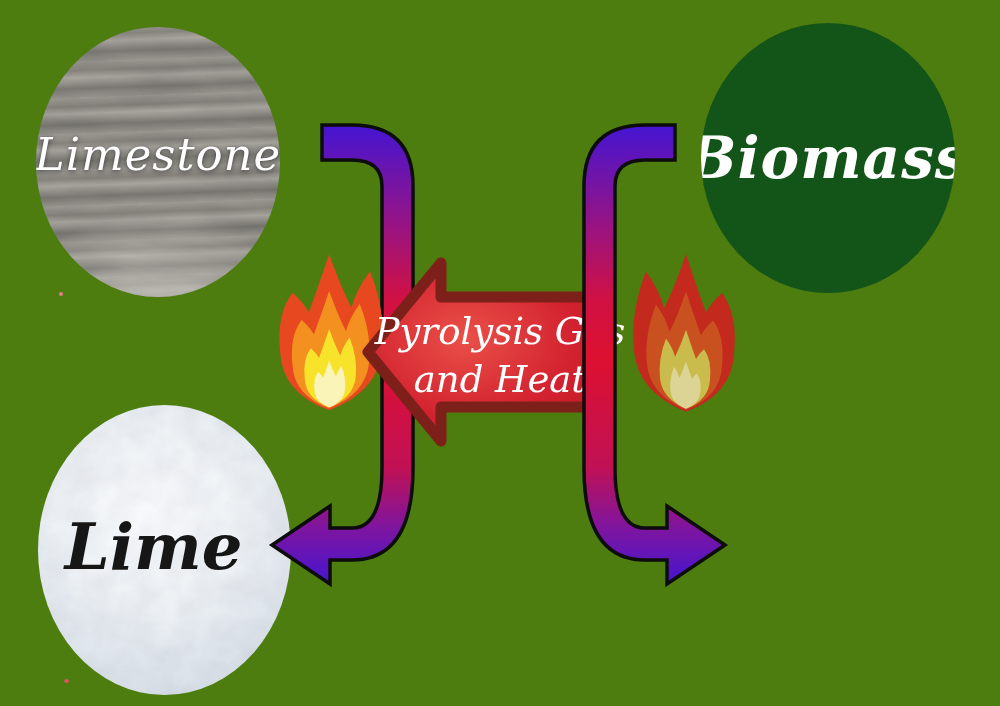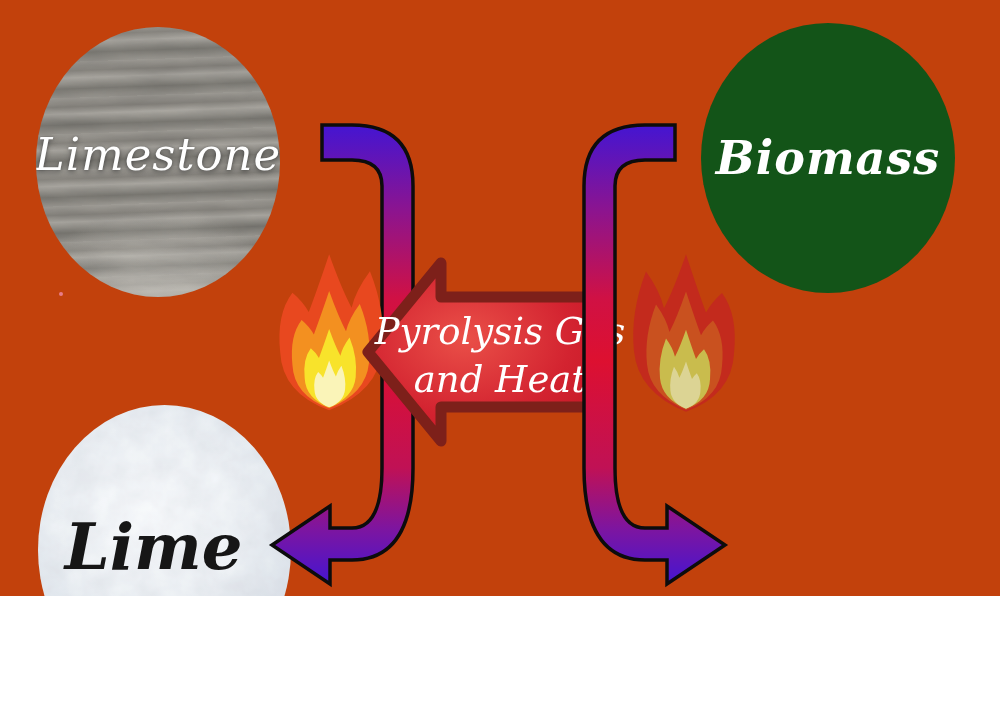--- a/index.html
+++ b/index.html
@@ -1,17 +1,17 @@
 <!DOCTYPE html>
 <html><head>
 <meta charset="utf-8">
 <style>
   html,body{margin:0;padding:0;background:#ffffff;}
   .canvas{
-    position:relative;width:1000px;height:596px;background:#c2410c;overflow:hidden;
+    position:relative;width:1000px;height:706px;background:#4d7c0f;overflow:hidden;
     font-family:"DejaVu Serif", serif;
   }
   
   .node{
     position:absolute;border-radius:50%;overflow:hidden;
     display:flex;align-items:center;justify-content:center;
   }
   .node .tex{position:absolute;inset:0;width:100%;height:100%;mix-blend-mode:multiply;}
   .node-label{
     position:relative;z-index:3;font-style:italic;text-align:center;line-height:1;
@@ -22,21 +22,21 @@
       radial-gradient(120% 95% at 50% 112%, rgba(214,211,206,.95) 0%, rgba(214,211,206,0) 48%),
       repeating-linear-gradient(178deg,#a8a5a0 0px,#8f8c87 9px,#b3b0ab 16px,#82807b 27px,#a29f9a 36px),
       #9a9792;
   }
   #limestone-node .tex{opacity:.62;}
   #limestone-node .node-label{
     color:#ffffff;font-size:45px;font-weight:normal;letter-spacing:1px;
     margin-bottom:16px;text-shadow:0 2px 5px rgba(35,35,35,.55), 0 0 2px rgba(60,60,60,.4);
   }
   #biomass-node{left:701px;top:23px;width:254px;height:270px;background:#135418;}
-  #biomass-node .node-label{color:#ffffff;font-size:46px;font-weight:bold;letter-spacing:1px;}
+  #biomass-node .node-label{color:#ffffff;font-size:58px;font-weight:bold;letter-spacing:1px;}
   #lime-node{left:38px;top:405px;width:253px;height:290px;
     background:radial-gradient(95% 80% at 45% 38%, #ffffff 0%, #f3f5f7 40%, #dfe5eb 75%, #c9d1da 100%);
   }
   #lime-node .tex{opacity:.85;}
   #lime-node .node-label{color:#161616;font-size:64px;font-weight:bold;margin-bottom:6px;margin-right:22px;}
   #biochar-node{left:705px;top:405px;width:248px;height:275px;background:#0a0a0a;}
   #biochar-node .node-label{color:#ffffff;font-size:48px;font-weight:bold;}
   
   #flow-overlay{position:absolute;left:0;top:0;width:1000px;height:706px;z-index:5;}
   .bracket{stroke:#0c0c0c;stroke-width:3.5;fill:url(#bracketGrad);}

